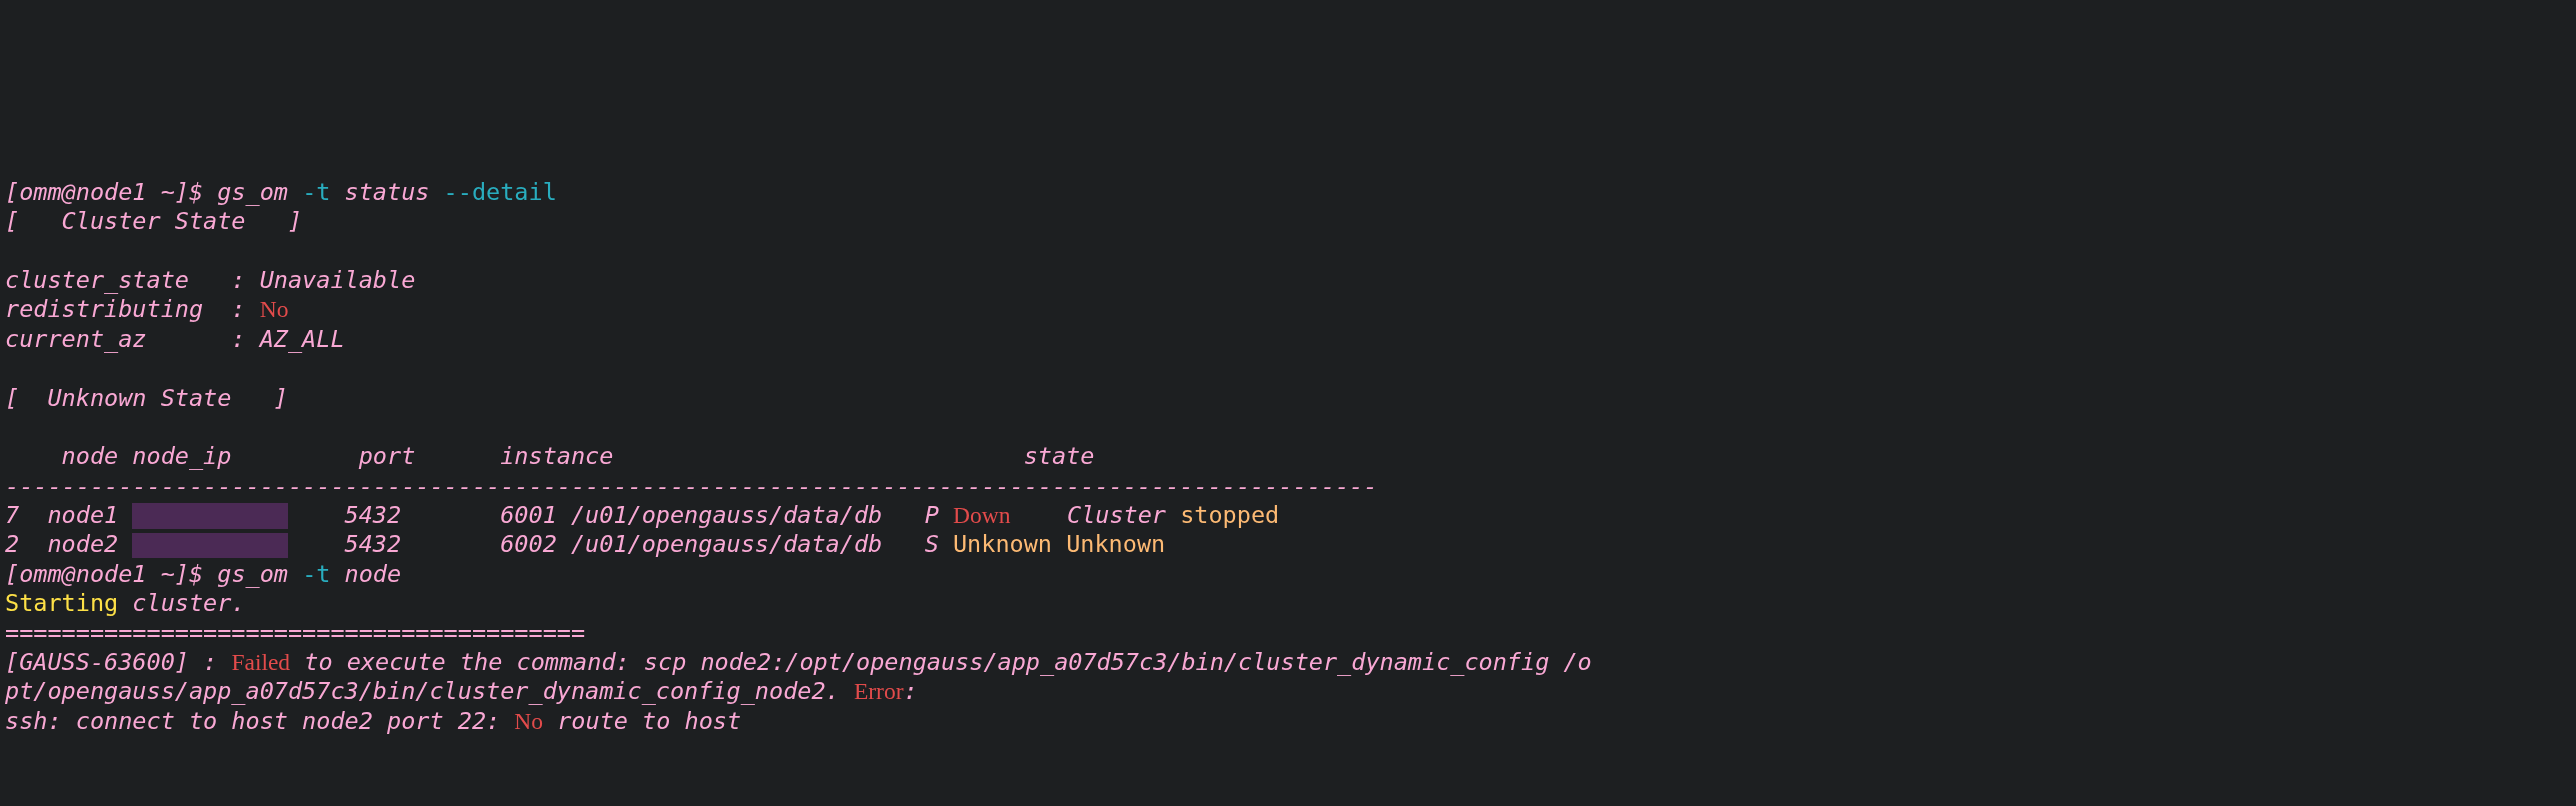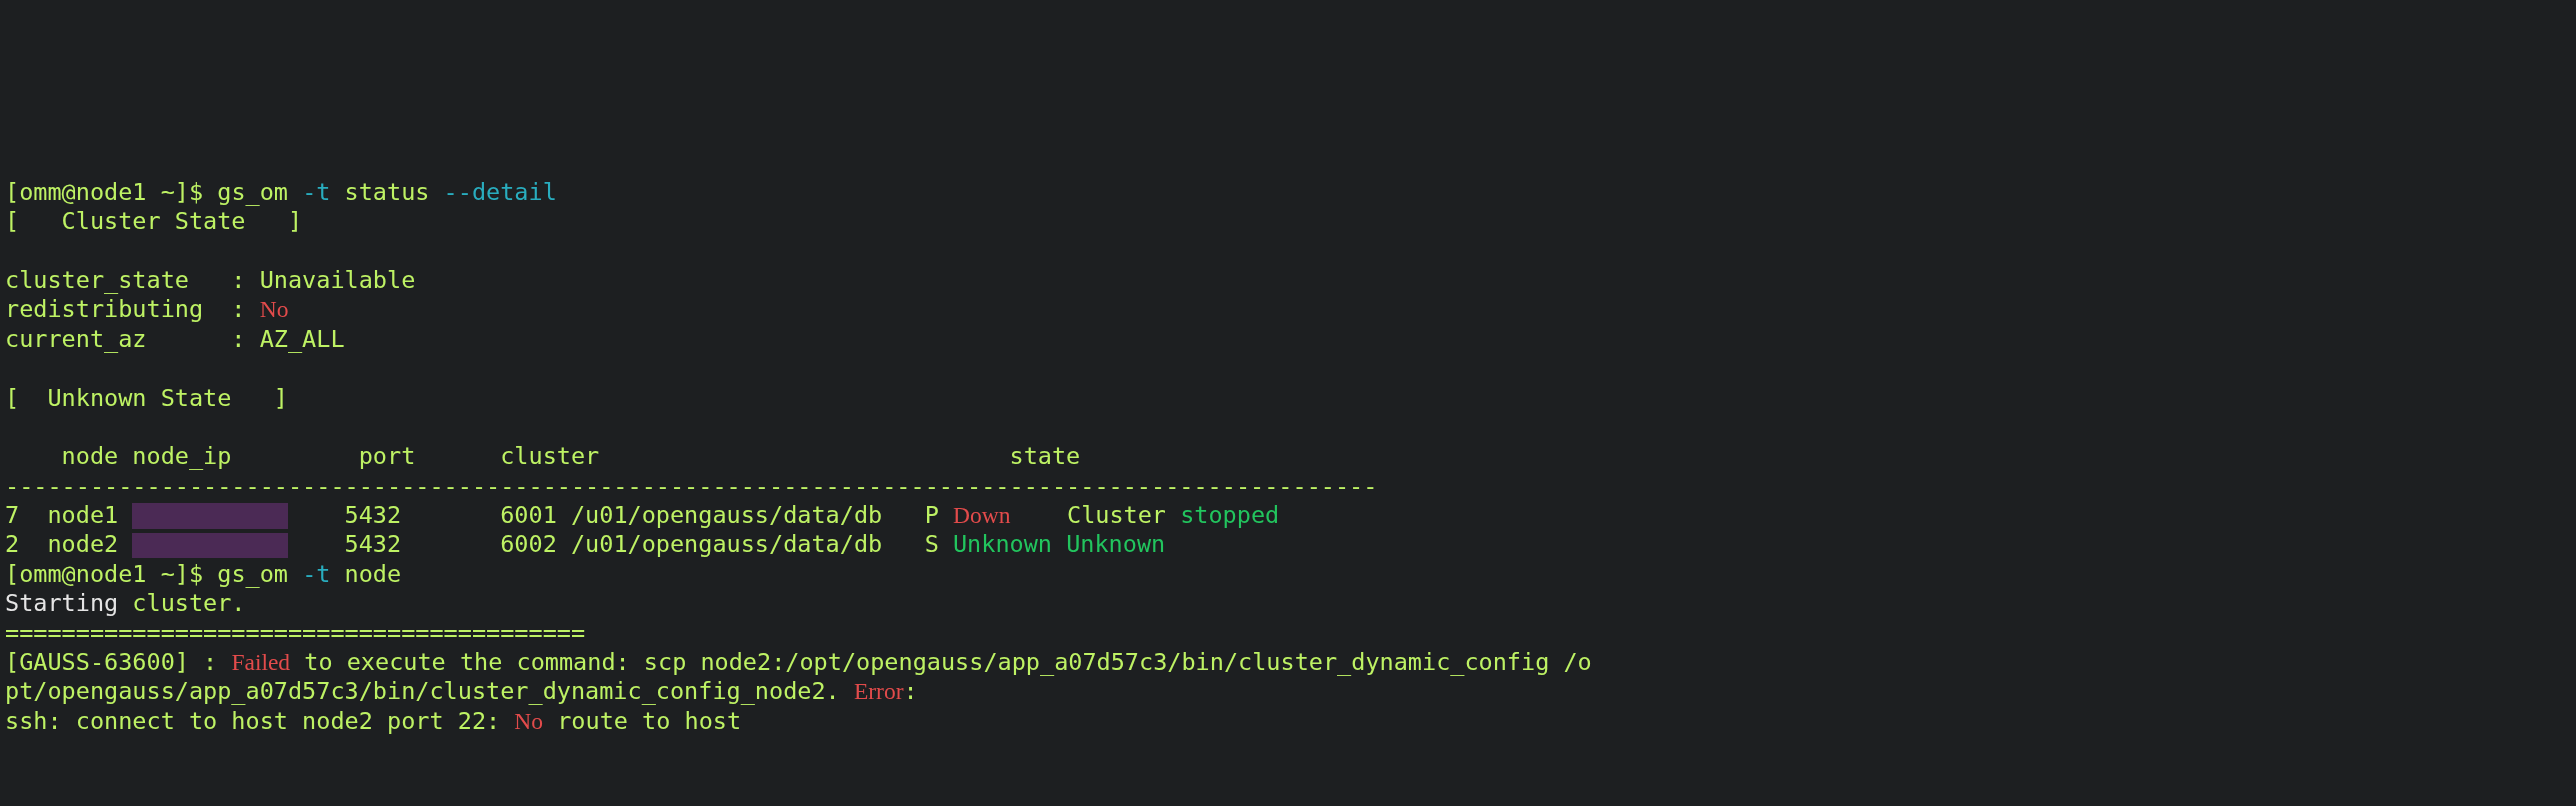--- a/index.html
+++ b/index.html
@@ -11,25 +11,25 @@
     font-size: 23.5px;
     line-height: 1.25;
     white-space: pre;
     width: 2576px;
     height: 807px;
     overflow: hidden;
   }
   .term {
     padding: 1.7px 5px;
   }
-  .c-white   { color: #bef264; }
+  .c-white   { color: #f9a8d4; font-style: italic; }
   .c-cyan    { color: #29adbf; }
   .c-red     { color: #e24b4b; font-family: Liberation Serif, serif; }
-  .c-yellow  { color: #22c55e; }
-  .c-blue    { color: #e5e5e5; }
+  .c-yellow  { color: #fdba74; }
+  .c-blue    { color: #fde047; }
   .ip-redact {
     display: inline-block;
     width: 11ch;
     height: 1.1em;
     background: #4b2a55;
     vertical-align: text-bottom;
   }
 </style>
 </head>
 <body>
@@ -39,21 +39,21 @@
 <div class="term">
 <span><span class="c-white">[omm@node1 ~]$ </span><span class="c-white">gs_om </span><span class="c-cyan">-t</span><span class="c-white"> status </span><span class="c-cyan">--detail</span></span>
 <span class="c-white">[   Cluster State   ]</span>
 <span></span>
 <span><span class="c-white">cluster_state   : </span><span class="c-white">Unavailable</span></span>
 <span><span class="c-white">redistributing  : </span><span class="c-red">No</span></span>
 <span><span class="c-white">current_az      : </span><span class="c-white">AZ_ALL</span></span>
 <span></span>
 <span class="c-white">[  Unknown State   ]</span>
 <span></span>
-<span class="c-white">    node node_ip         port      cluster                             state</span>
+<span class="c-white">    node node_ip         port      instance                             state</span>
 <span class="c-white">-------------------------------------------------------------------------------------------------</span>
 <span><span class="c-white">7  node1 </span><span class="ip-redact"></span><span class="c-white">    5432       6001 /u01/opengauss/data/db   P </span><span class="c-red">Down</span><span class="c-white">    Cluster </span><span class="c-yellow">stopped</span></span>
 <span><span class="c-white">2  node2 </span><span class="ip-redact"></span><span class="c-white">    5432       6002 /u01/opengauss/data/db   S </span><span class="c-yellow">Unknown</span><span> </span><span class="c-yellow">Unknown</span></span>
 <span><span class="c-white">[omm@node1 ~]$ </span><span class="c-white">gs_om </span><span class="c-cyan">-t</span><span class="c-white"> node</span></span>
 <span><span class="c-blue">Starting</span><span class="c-white"> cluster.</span></span>
 <span class="c-white">=========================================</span>
 <span><span class="c-white">[GAUSS-63600] : </span><span class="c-red">Failed</span><span class="c-white"> to execute the command: scp node2:/opt/opengauss/app_a07d57c3/bin/cluster_dynamic_config /o</span></span>
 <span><span class="c-white">pt/opengauss/app_a07d57c3/bin/cluster_dynamic_config_node2. </span><span class="c-red">Error</span><span class="c-white">:</span></span>
 <span><span class="c-white">ssh: connect to host node2 port 22: </span><span class="c-red">No</span><span class="c-white"> route to host</span></span>
 </div>

